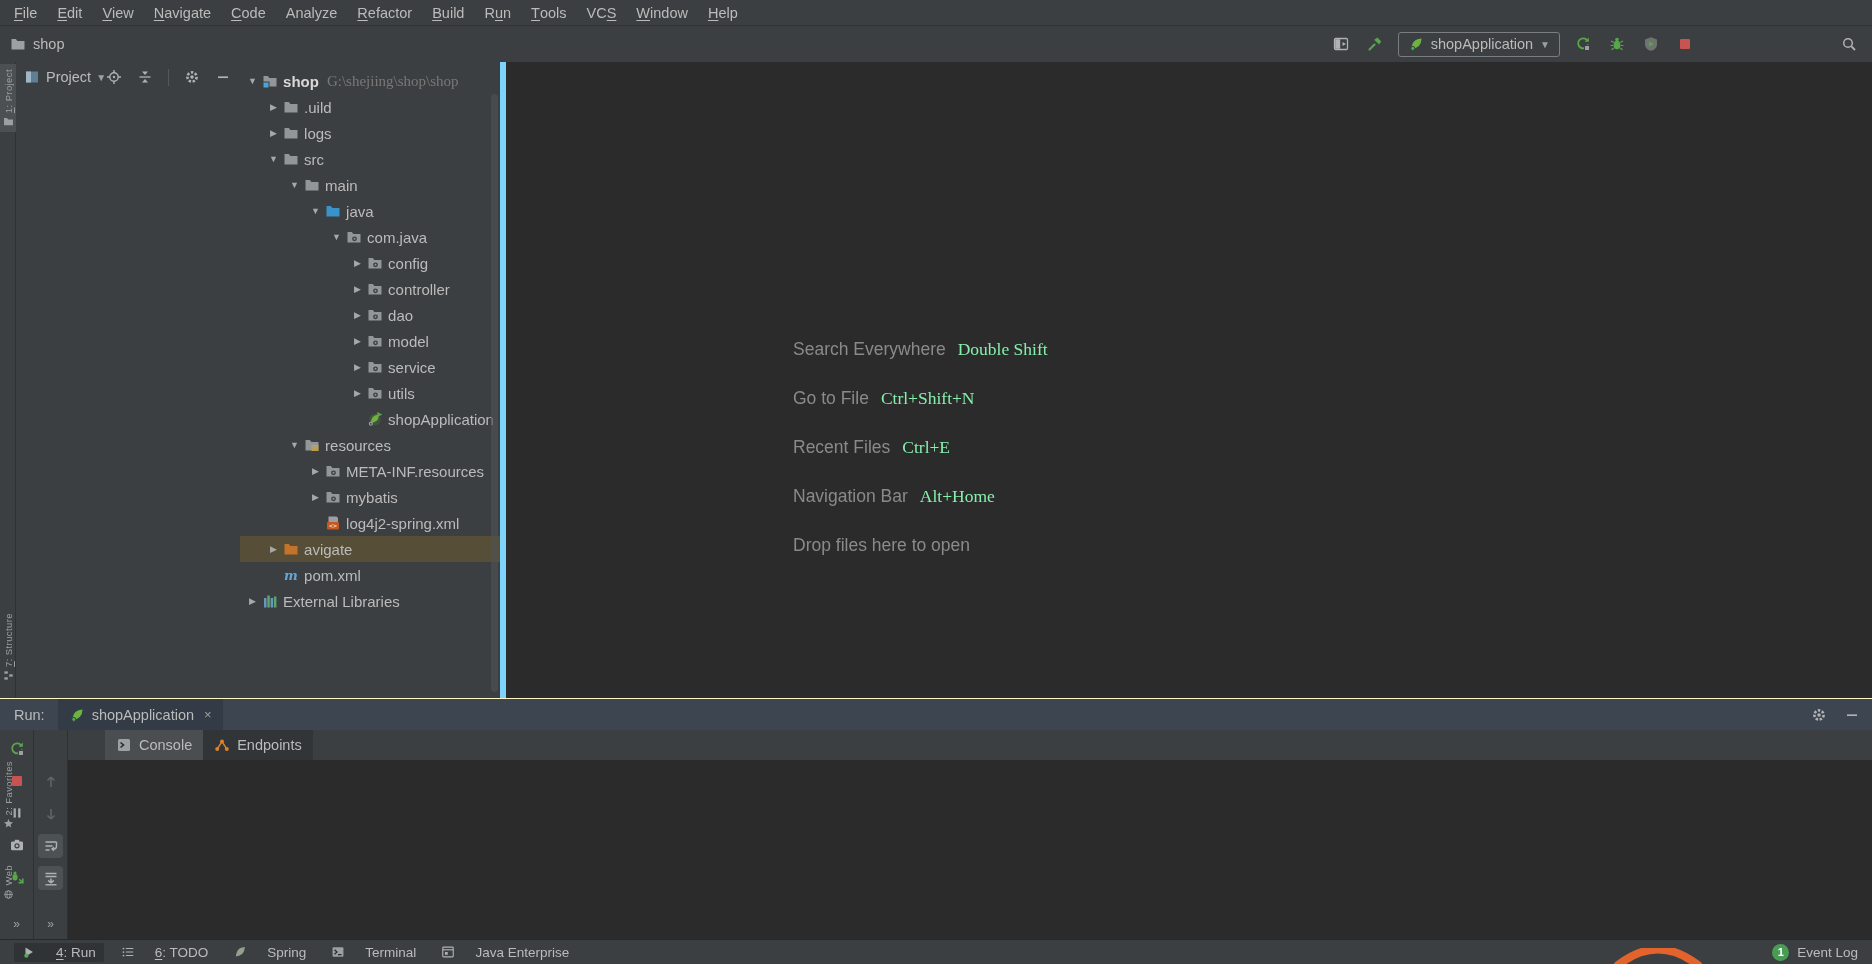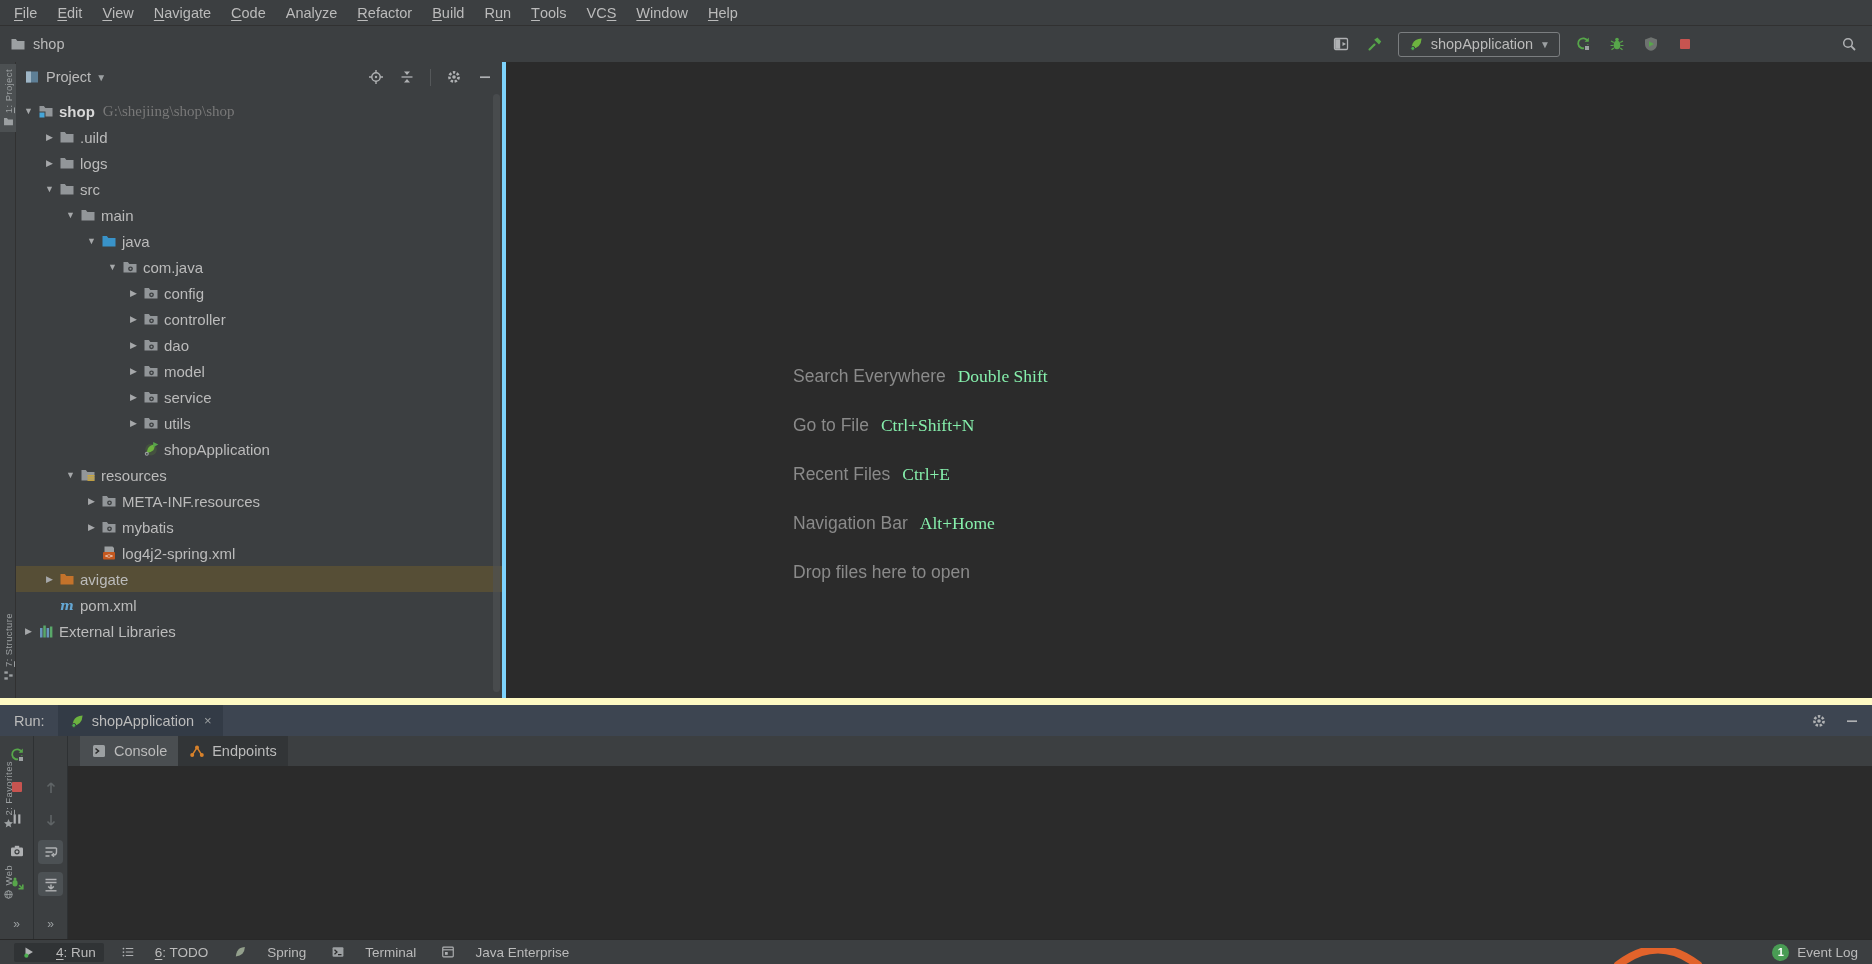--- a/index.html
+++ b/index.html
@@ -32,62 +32,62 @@
   
   .app-body{display:flex;height:636px;}
   .leftbar{width:16px;background:#3C3F41;border-right:1px solid #313131;position:relative;flex:none;}
   .vtab{position:absolute;left:0;width:16px;display:flex;flex-direction:column;align-items:center;
     gap:3px;padding:5px 0;cursor:default;}
   .vtab.active{background:#4C5052;}
   .vlabel{writing-mode:vertical-rl;transform:rotate(180deg);font-size:9.5px;color:#9CA0A2;white-space:nowrap;letter-spacing:.4px;}
   .vtab .ico svg{width:11px;height:11px;}
 
   
-  .project-panel{width:490px;flex:none;background:#3C3F41;border-right:4px solid #7dd3fc;
-    display:flex;flex-direction:column;position:relative;}
+  .project-panel{width:490px;flex:none;background:#3C3F41;border-right:6px solid #7dd3fc;
+    display:flex;flex-direction:row;position:relative;}
   .panel-header{height:30px;display:flex;align-items:center;padding:0 9px 0 8px;flex:none;}
   .panel-header .title{margin:0 5px 0 6px;color:#BBBBBB;}
   .panel-header .caret{color:#9CA0A2;font-size:10px;}
   .ph-actions{margin-left:auto;display:flex;align-items:center;gap:15px;}
   .ph-divider{width:1px;height:17px;background:#55585A;}
   .tree{flex:1;padding-top:6px;overflow:hidden;font-size:15px;}
   .tree-row{height:26px;display:flex;align-items:center;white-space:nowrap;cursor:default;}
   .tree-row.selected{background:#564E36;}
   .arrow{width:17px;flex:none;text-align:center;font-size:9px;color:#A6A8AA;}
   .t-ico{width:17px;height:16px;margin-right:5px;}
   .t-lbl{color:#BBBBBB;}
   .t-lbl.bold{font-weight:bold;color:#D8D8D8;}
   .t-suffix{color:#787878;margin-left:8px;font-family:Liberation Serif, serif;}
   .pscroll{position:absolute;right:2px;top:32px;bottom:6px;width:7px;background:#4E5254;border-radius:4px;opacity:.65;}
 
   
   .editor{flex:1;background:#2B2B2B;position:relative;}
-  .shortcuts{position:absolute;left:287px;top:304px;font-size:17.5px;}
+  .shortcuts{position:absolute;left:287px;top:277px;font-size:17.5px;}
   .sline{height:22px;margin-bottom:27px;display:flex;gap:12px;align-items:baseline;}
   .sl-label{color:#8A8A8A;}
   .sl-keys{color:#86efac;font-family:Liberation Serif, serif;}
 
   
-  .run-panel{height:241px;display:flex;flex-direction:column;border-top:7px solid #fef9c3;background:#3C3F41;}
+  .run-panel{height:241px;display:flex;flex-direction:column;border-top:1px solid #fef9c3;background:#3C3F41;}
   .run-header{height:31px;background:#3D4551;display:flex;align-items:center;padding:0 12px 0 0;flex:none;}
   .run-label{margin:0 13px 0 14px;color:#BBBBBB;}
   .run-tab{display:flex;align-items:center;gap:7px;background:#333B46;height:31px;padding:0 11px;}
   .run-tab .close{color:#9CA0A2;font-size:13px;margin-left:3px;}
   .rh-actions{margin-left:auto;display:flex;align-items:center;gap:17px;}
   .run-body{flex:1;display:flex;background:#2B2B2B;}
   .rcol{width:34px;flex:none;background:#3C3F41;border-right:1px solid #2E3133;
     display:flex;flex-direction:column;align-items:center;gap:8px;padding-top:7px;}
   .rcol.second{padding-top:40px;}
   .tbtn{width:25px;height:24px;display:flex;align-items:center;justify-content:center;border-radius:4px;}
   .tbtn.toggled{background:#4C5154;}
   .chev{margin-top:auto;margin-bottom:8px;color:#9CA0A2;font-size:12px;}
   .run-content{flex:1;display:flex;flex-direction:column;}
   .ctabs{height:30px;background:#3C3F41;display:flex;align-items:stretch;padding-left:12px;flex:none;}
   .ctab{display:flex;align-items:center;gap:7px;padding:0 11px;color:#BBBBBB;}
-  .ctab.active{background:#4A4E51;}
+  .ctab.active{background:#4A4E51;margin-left:25px;}
   .ctab.dark{background:#323537;}
   .console-area{flex:1;background:#2B2B2B;}
 
   
   .statusbar{height:25px;background:#3C3F41;border-top:1px solid #282828;display:flex;
     align-items:center;padding:0 14px;font-size:13.5px;position:relative;}
   .sb-item{display:flex;align-items:center;gap:20px;padding:2px 8px;margin-right:9px;border-radius:2px;}
   .sb-item.active{background:#303335;}
   .sb-item u{text-decoration:underline;text-underline-offset:2px;}
   .sb-item svg{width:14px;height:14px;}

